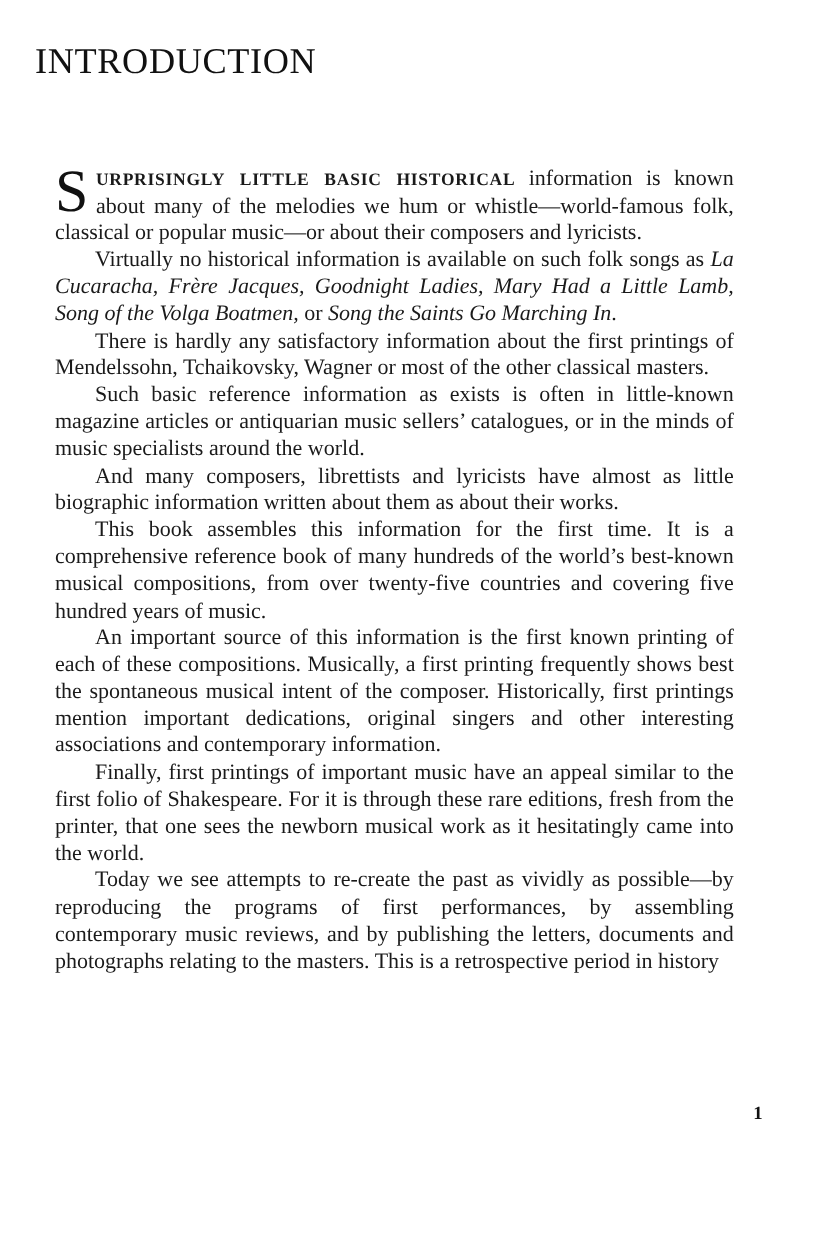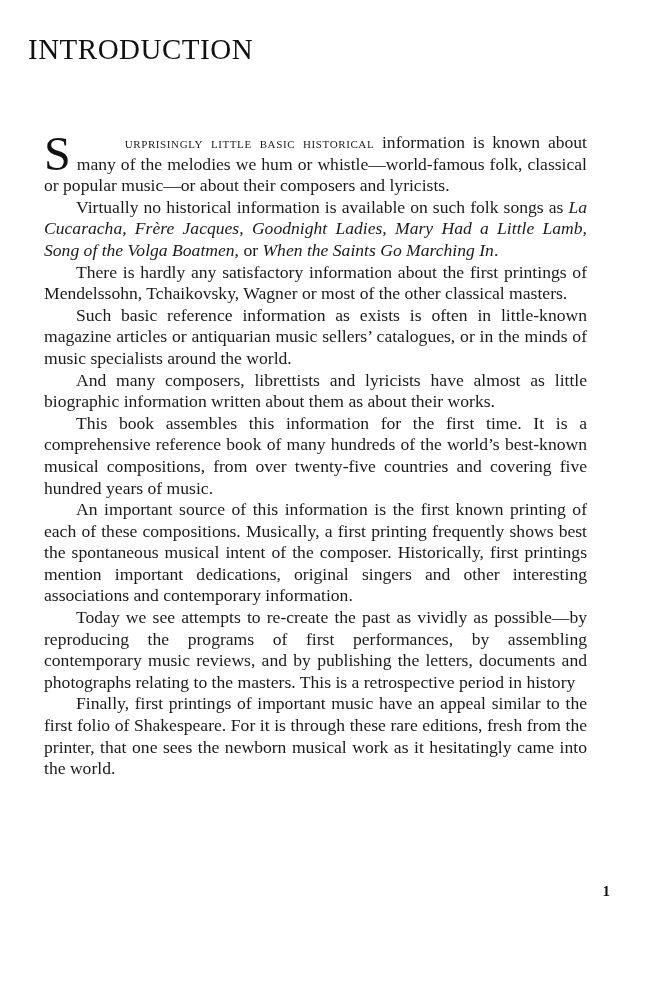--- a/index.html
+++ b/index.html
@@ -49,23 +49,22 @@
     font-size: 48px;
     line-height: 40px;
     margin: 2px 6px -4px 0;
     padding-top: 0;
     color: #111;
   }
   .smallcaps {
     font-variant: small-caps;
     text-transform: lowercase;
     letter-spacing: 0.6px;
-    font-weight: normal;
-    font-size: 16px;
-    margin-left: 48px;
+    font-weight: bold;
+    font-size: 20px;
   }
   i { font-style: italic; }
   .page-number {
     position: absolute;
     top: 883px;
     left: 590px;
     width: 20px;
     text-align: right;
     font-size: 15px;
     font-weight: bold;
@@ -74,32 +73,32 @@
 </style>
 </head>
 <body>
 
 <h1 class="page-title">INTRODUCTION</h1>
 
 <div class="body-text">
 
   <p class="para first"><span class="dropcap">S</span><span class="smallcaps">URPRISINGLY LITTLE BASIC HISTORICAL</span><span> information is known about many of the melodies we hum or whistle—world-famous folk, classical or popular music—or about their composers and lyricists.</span></p>
 
-  <p class="para"><span>Virtually no historical information is available on such folk songs as </span><i>La Cucaracha, Frère Jacques, Goodnight Ladies, Mary Had a Little Lamb, Song of the Volga Boatmen,</i><span> or </span><i>When the Saints Go Marching In</i><span>.</span></p>
+  <p class="para"><span>Virtually no historical information is available on such folk songs as </span><i>La Cucaracha, Frère Jacques, Goodnight Ladies, Mary Had a Little Lamb, Song of the Volga Boatmen,</i><span> or </span><i>Song the Saints Go Marching In</i><span>.</span></p>
 
   <p class="para">There is hardly any satisfactory information about the first printings of Mendelssohn, Tchaikovsky, Wagner or most of the other classical masters.</p>
 
 
   <p class="para">Such basic reference information as exists is often in little-known magazine articles or antiquarian music sellers’ catalogues, or in the minds of music specialists around the world.</p>
 
   <p class="para">And many composers, librettists and lyricists have almost as little biographic information written about them as about their works.</p>
 
   <p class="para">This book assembles this information for the first time. It is a comprehensive reference book of many hundreds of the world’s best-known musical compositions, from over twenty-five countries and covering five hundred years of music.</p>
 
   <p class="para">An important source of this information is the first known printing of each of these compositions. Musically, a first printing frequently shows best the spontaneous musical intent of the composer. Historically, first printings mention important dedications, original singers and other interesting associations and contemporary information.</p>
 
+  <p class="para">Finally, first printings of important music have an appeal similar to the first folio of Shakespeare. For it is through these rare editions, fresh from the printer, that one sees the newborn musical work as it hesitatingly came into the world.</p>
+
   <p class="para">Today we see attempts to re-create the past as vividly as possible—by reproducing the programs of first performances, by assembling contemporary music reviews, and by publishing the letters, documents and photographs relating to the masters. This is a retrospective period in history</p>
-
-  <p class="para">Finally, first printings of important music have an appeal similar to the first folio of Shakespeare. For it is through these rare editions, fresh from the printer, that one sees the newborn musical work as it hesitatingly came into the world.</p>
 
 </div>
 
 <div class="page-number">1</div>
 
 </body></html>

